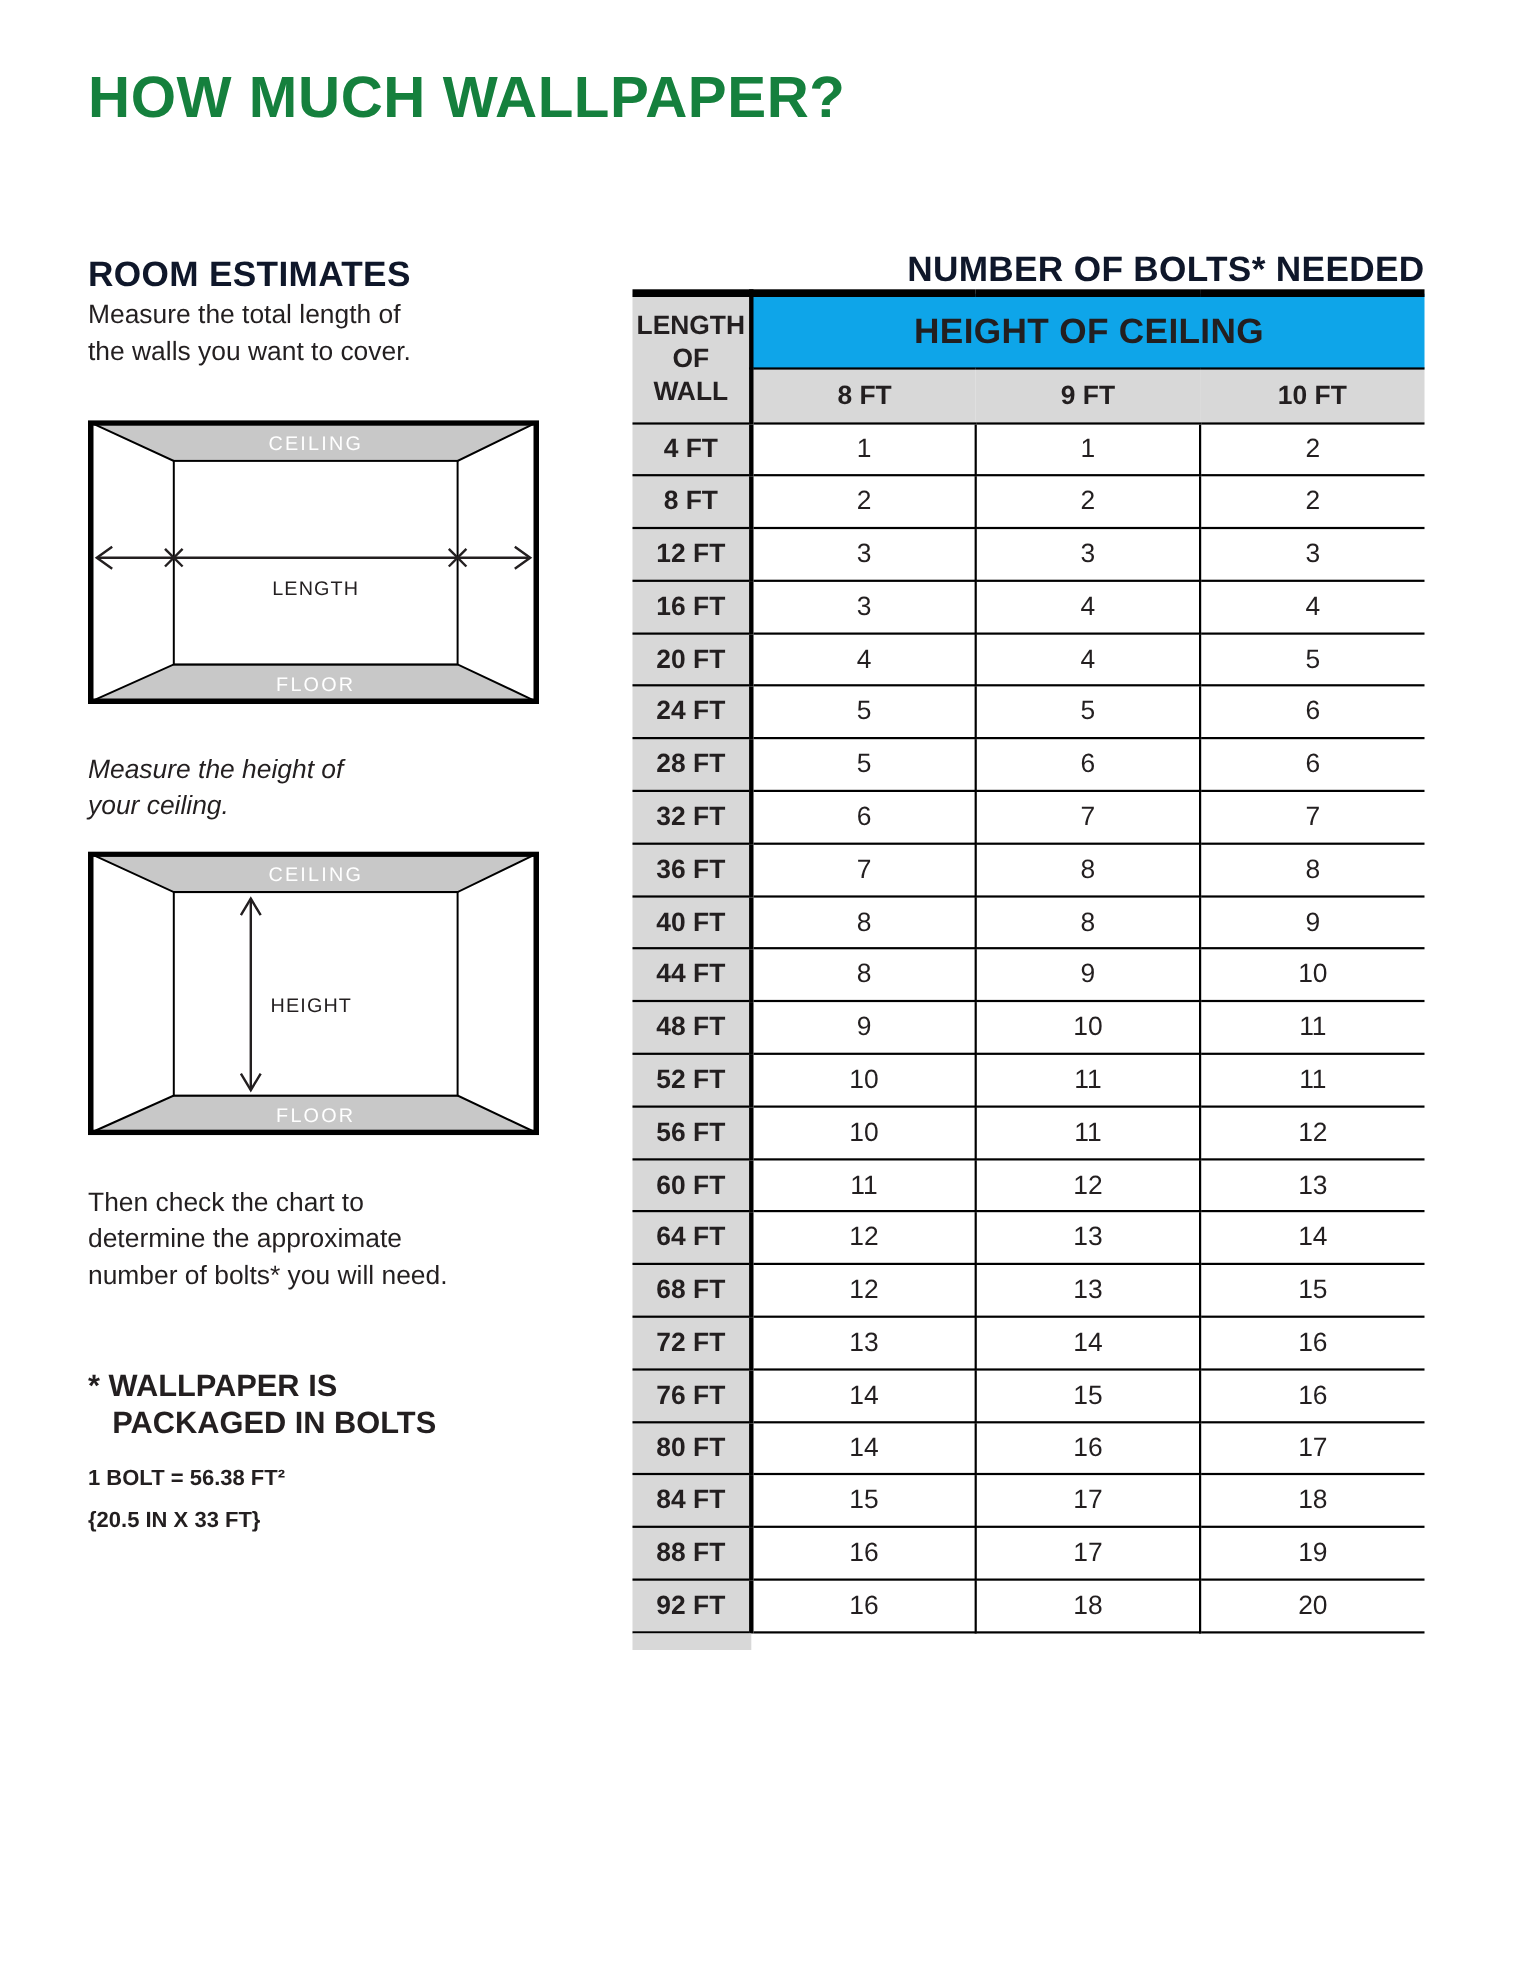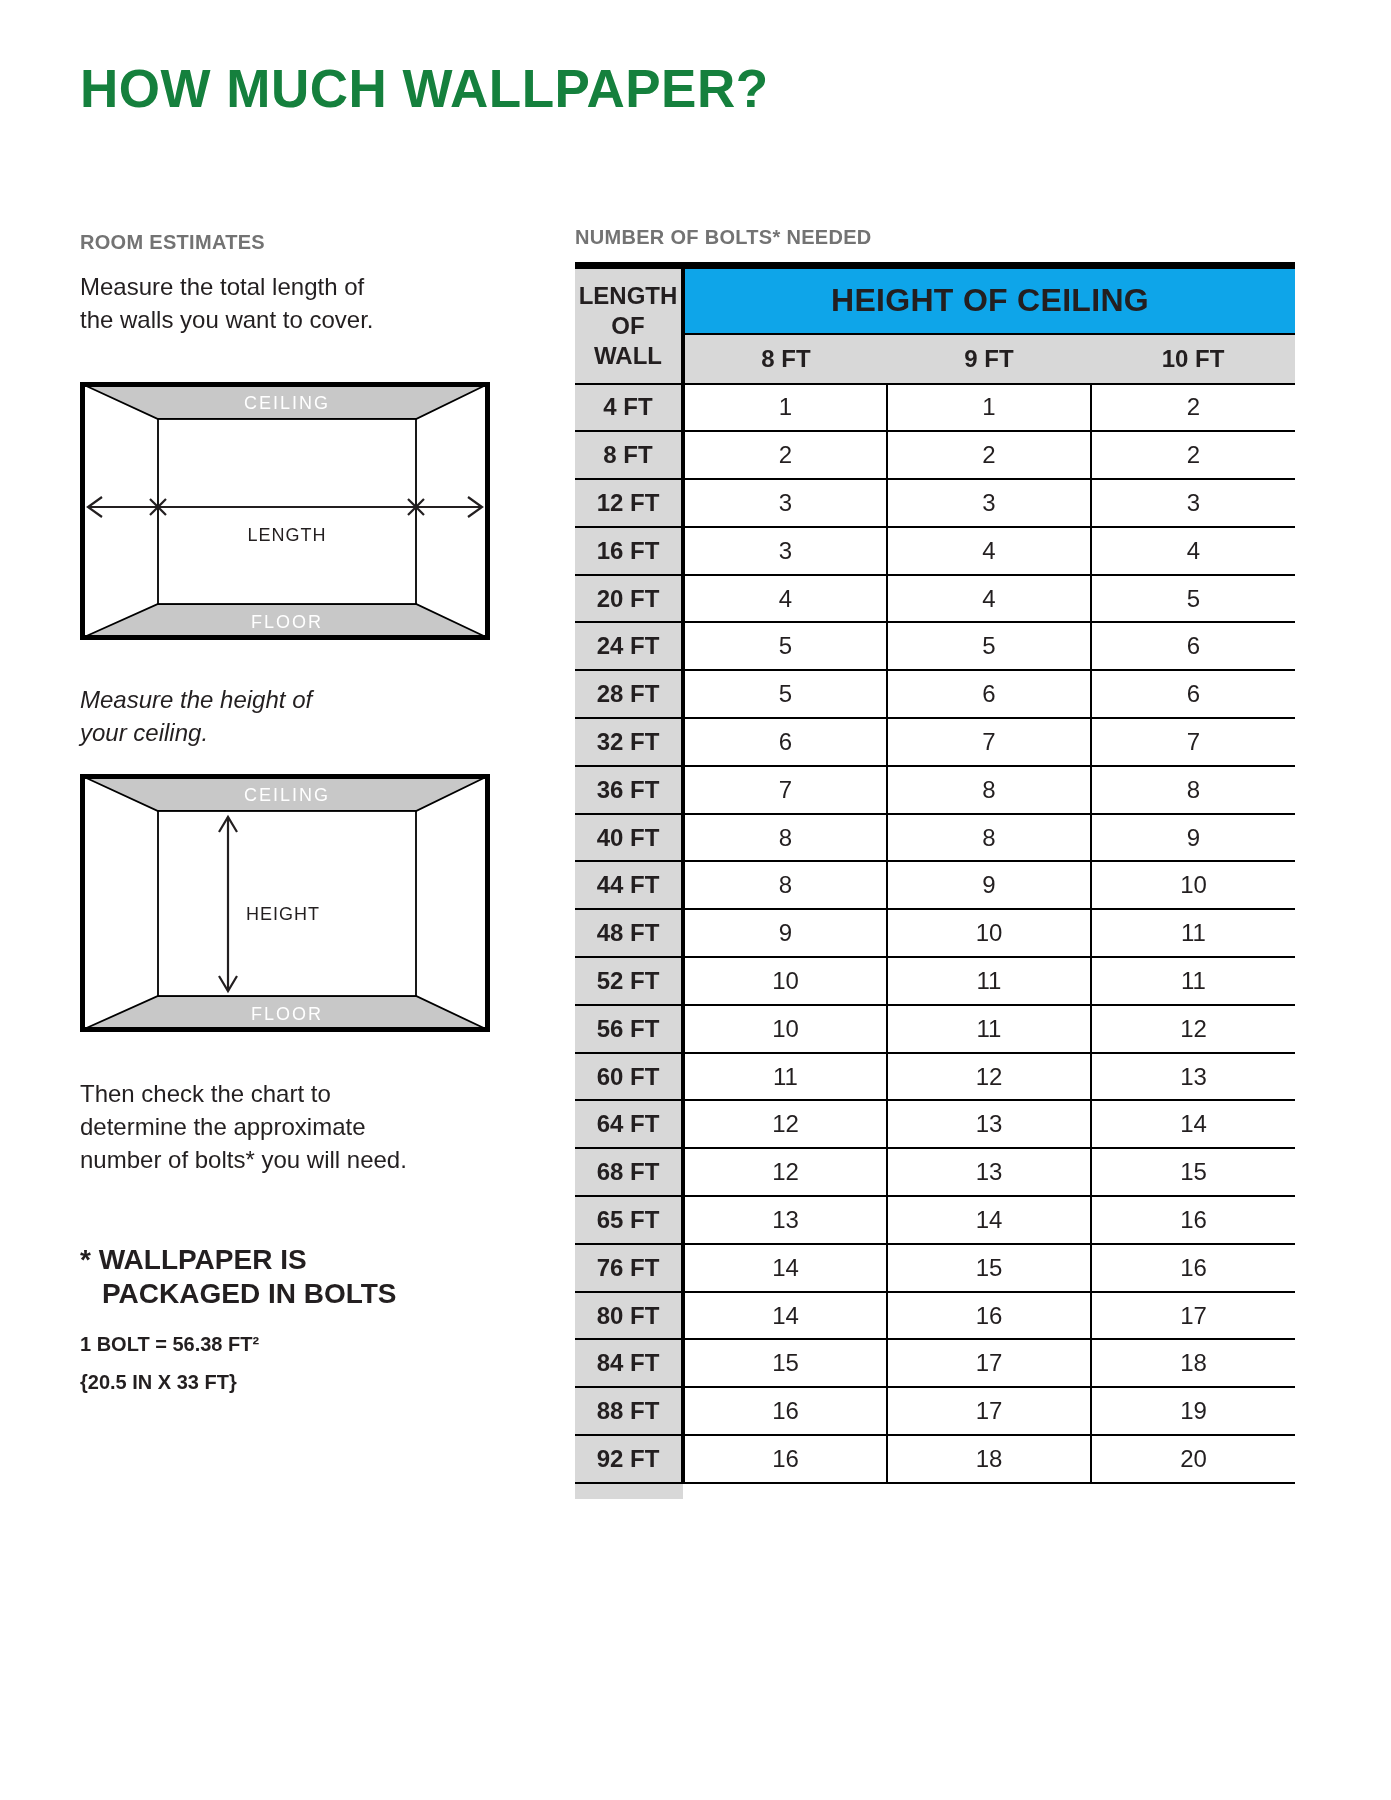--- a/index.html
+++ b/index.html
@@ -13,21 +13,21 @@
   }
   .page { position:absolute; inset:0; background:#fff; }
 
   .page-title {
     position:absolute; left:80px; top:58px;
     font-size:53px; font-weight:bold; letter-spacing:0.5px;
     color:#15803d;
   }
 
   .section-heading {
-    font-size:20px; font-weight:bold; color:#737373; letter-spacing:0.3px;
+    font-size:32px; font-weight:bold; color:#0f172a; letter-spacing:0.3px;
   }
   #room-estimates-heading { position:absolute; left:80px; top:231px; }
 
   .step-text {
     position:absolute; left:80px;
     font-size:24px; line-height:33px; color:#231f20;
     white-space:pre-line;
   }
   #step1 { top:270px; }
   #step2 { top:683px;font-style:italic; }
@@ -55,21 +55,21 @@
     font-size:28px; font-weight:bold; line-height:34px;
   }
   .footnote .indent { padding-left:22px; }
 
   .bolt-spec {
     position:absolute; left:80px; top:1325px;
     font-size:20px; font-weight:bold; line-height:38px;
   }
 
   .table-wrap { position:absolute; left:575px; top:226px; width:720px; }
-  #bolts-heading { text-align:left; margin-bottom:13px; }
+  #bolts-heading { text-align:right; }
 
   table.bolts {
     border-collapse:collapse; table-layout:fixed;
     width:720px;
     border-top:7px solid #000;
   }
   table.bolts th, table.bolts td {
     border:2.5px solid #000;
     text-align:center; vertical-align:middle;
     color:#231f20;
@@ -283,21 +283,21 @@
             <td>13</td>
             <td>14</td>
           </tr>
           <tr>
             <td class="len-cell">68 FT</td>
             <td>12</td>
             <td>13</td>
             <td>15</td>
           </tr>
           <tr>
-            <td class="len-cell">65 FT</td>
+            <td class="len-cell">72 FT</td>
             <td>13</td>
             <td>14</td>
             <td>16</td>
           </tr>
           <tr>
             <td class="len-cell">76 FT</td>
             <td>14</td>
             <td>15</td>
             <td>16</td>
           </tr>

